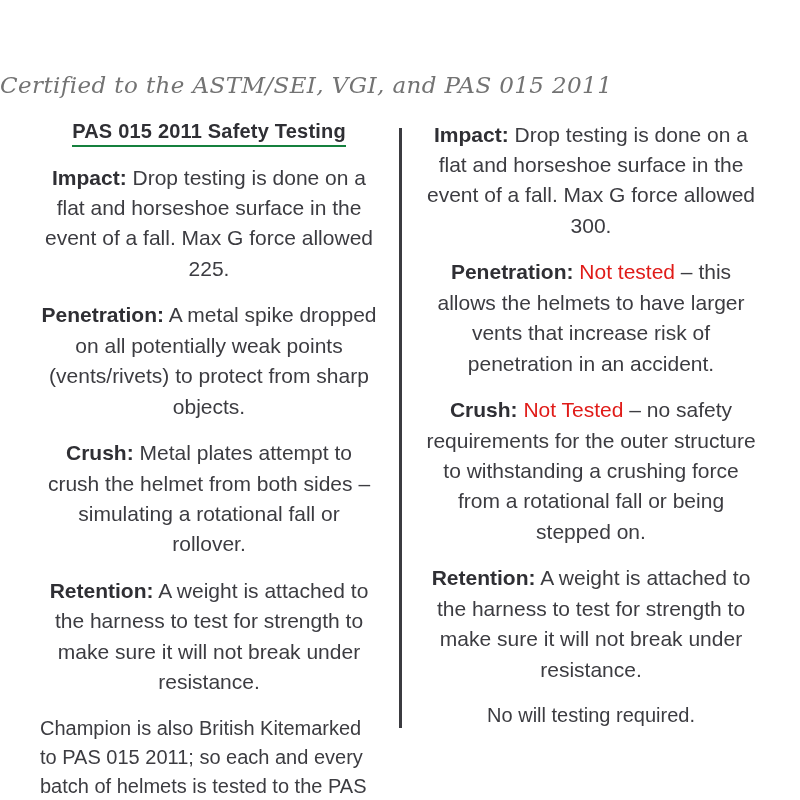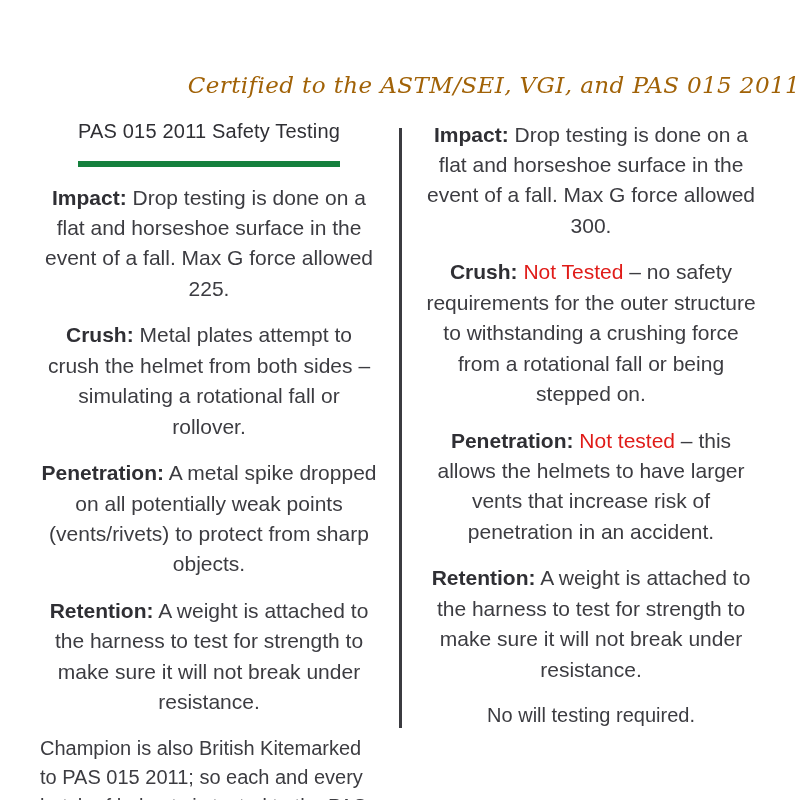--- a/index.html
+++ b/index.html
@@ -15,26 +15,26 @@
     overflow: hidden;
   }
   .page {
     width: 800px;
     height: 800px;
     position: relative;
     box-sizing: border-box;
     padding: 0;
   }
   .doc-title {
-    text-align: right;
+    text-align: left;
     font-family: "DejaVu Serif", serif;
     font-style: italic;
     font-size: 23px;
     letter-spacing: 0.4px;
-    color: #a16207;
+    color: #737373;
     padding-top: 72px;
     line-height: 1.2;
   }
   .columns {
     display: flex;
     margin-top: 20px;
     padding: 0 18px;
     box-sizing: border-box;
     position: relative;
   }
@@ -47,26 +47,26 @@
     background: #3b3b40;
   }
   .col {
     width: 50%;
     box-sizing: border-box;
     padding: 0 22px;
     text-align: center;
   }
   .col-head {
     font-size: 20px;
-    font-weight: normal;
+    font-weight: bold;
     color: #2f2f34;
     text-align: center;
-    padding-bottom: 18px;
+    padding-bottom: 2px;
     display: inline-block;
-    border-bottom: 6px solid #15803d;
+    border-bottom: 2px solid #15803d;
     margin-bottom: 16px;
     letter-spacing: 0.2px;
   }
   .entry {
     font-size: 21px;
     line-height: 1.45;
     margin-bottom: 16px;
     color: #3c3c41;
   }
   .entry .lbl {
@@ -101,47 +101,47 @@
     <div class="col left-col">
       <div style="text-align:center;">
         <span class="col-head">PAS 015 2011 Safety Testing</span>
       </div>
 
       <div class="entry">
         <span class="lbl">Impact:</span><span> Drop testing is done on a flat and horseshoe surface in the event of a fall. Max G force allowed 225.</span>
       </div>
 
       <div class="entry">
-        <span class="lbl">Crush:</span><span> Metal plates attempt to crush the helmet from both sides – simulating a rotational fall or rollover.</span>
+        <span class="lbl">Penetration:</span><span> A metal spike dropped on all potentially weak points (vents/rivets) to protect from sharp objects.</span>
       </div>
 
       <div class="entry">
-        <span class="lbl">Penetration:</span><span> A metal spike dropped on all potentially weak points (vents/rivets) to protect from sharp objects.</span>
+        <span class="lbl">Crush:</span><span> Metal plates attempt to crush the helmet from both sides – simulating a rotational fall or rollover.</span>
       </div>
 
 
       <div class="entry">
         <span class="lbl">Retention:</span><span> A weight is attached to the harness to test for strength to make sure it will not break under resistance.</span>
       </div>
 
       <div class="plain">Champion is also British Kitemarked to PAS 015 2011; so each and every batch of helmets is tested to the PAS 015 2011 standard before hitting the shelves.</div>
     </div>
 
     <div class="col right-col">
 
       <div class="entry">
         <span class="lbl">Impact:</span><span class="nt"></span><span> Drop testing is done on a flat and horseshoe surface in the event of a fall. Max G force allowed 300.</span>
       </div>
 
       <div class="entry">
-        <span class="lbl">Crush:</span> <span class="nt">Not Tested</span><span> – no safety requirements for the outer structure to withstanding a crushing force from a rotational fall or being stepped on.</span>
+        <span class="lbl">Penetration:</span> <span class="nt">Not tested</span><span> – this allows the helmets to have larger vents that increase risk of penetration in an accident.</span>
       </div>
 
       <div class="entry">
-        <span class="lbl">Penetration:</span> <span class="nt">Not tested</span><span> – this allows the helmets to have larger vents that increase risk of penetration in an accident.</span>
+        <span class="lbl">Crush:</span> <span class="nt">Not Tested</span><span> – no safety requirements for the outer structure to withstanding a crushing force from a rotational fall or being stepped on.</span>
       </div>
 
 
       <div class="entry">
         <span class="lbl">Retention:</span><span class="nt"></span><span> A weight is attached to the harness to test for strength to make sure it will not break under resistance.</span>
       </div>
 
       <div class="plain">No will testing required.</div>
     </div>
   </div>

